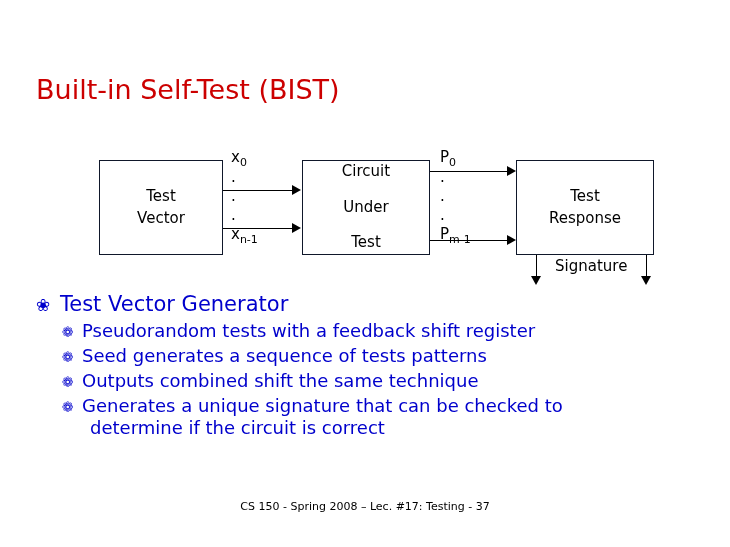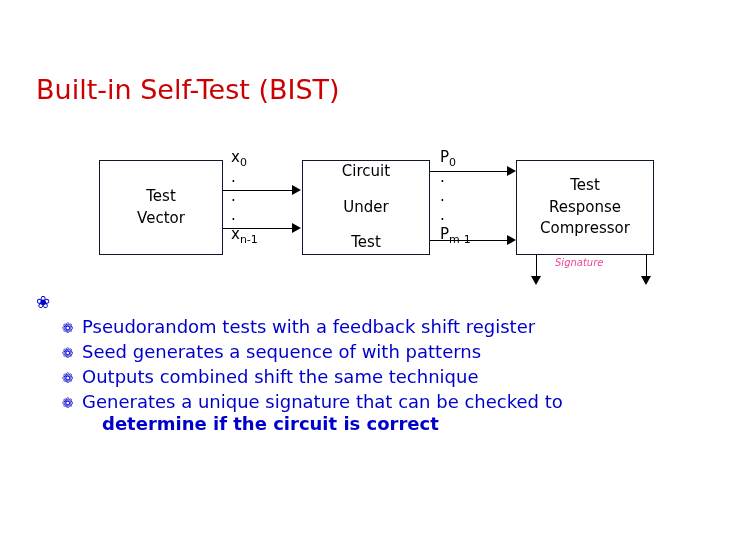--- a/index.html
+++ b/index.html
@@ -115,24 +115,23 @@
   .vline {
     position: absolute;
     background: #000000;
     width: 1px;
   }
 
   .signature-label {
     position: absolute;
     left: 555px;
     top: 117px;
-    font-size: 10px;
-    color: #ec4899;
+    font-size: 15px;
+    color: #000000;
     white-space: nowrap;
-    font-style: italic;
   }
 
   
   .bullets {
     position: absolute;
     left: 36px;
     top: 292px;
     width: 660px;
   }
   .b1 {
@@ -157,21 +156,21 @@
     margin-left: 26px;
     margin-bottom: 3px;
   }
   .b2 .marker {
     width: 20px;
     flex: 0 0 20px;
     font-size: 14px;
     color: #0000cc;
   }
   .b2 .txt { line-height: 1.22; }
-  .cont-indent { margin-left: 20px; display: block; font-weight: bold; }
+  .cont-indent { margin-left: 8px; display: block; }
 
   .footer {
     position: absolute;
     left: 0;
     top: 500px;
     width: 730px;
     text-align: center;
     font-size: 11px;
     color: #000000;
   }
@@ -218,56 +217,57 @@
     </div>
 
     <div class="arrow-line" style="left:430px; top:31px; width:78px;"></div>
     <div class="arrow-head" style="left:507px; top:26px;"></div>
     <div class="arrow-line" style="left:430px; top:100px; width:78px;"></div>
     <div class="arrow-head" style="left:507px; top:95px;"></div>
 
     <div class="box box-trc">
       <span>Test</span>
       <span>Response</span>
-      <span>Compressor</span>
     </div>
 
     <div class="vline" style="left:536px; top:115px; height:28px;"></div>
     <div class="arrow-head-down" style="left:531px; top:136px;"></div>
     <div class="vline" style="left:646px; top:115px; height:28px;"></div>
     <div class="arrow-head-down" style="left:641px; top:136px;"></div>
 
     <div class="signature-label">Signature</div>
   </div>
 
   <div class="bullets">
 
     <div class="b1">
       <span class="marker">❀</span>
+      <span class="txt">Test Vector Generator</span>
     </div>
 
     <div class="b2">
       <span class="marker">❁</span>
       <span class="txt">Pseudorandom tests with a feedback shift register</span>
     </div>
 
     <div class="b2">
       <span class="marker">❁</span>
-      <span class="txt">Seed generates a sequence of with patterns</span>
+      <span class="txt">Seed generates a sequence of tests patterns</span>
     </div>
 
     <div class="b2">
       <span class="marker">❁</span>
       <span class="txt">Outputs combined shift the same technique</span>
     </div>
 
     <div class="b2">
       <span class="marker">❁</span>
       <span class="txt">
         <span>Generates a unique signature that can be checked to</span>
         <span class="cont-indent">determine if the circuit is correct</span>
       </span>
     </div>
 
   </div>
 
+  <div class="footer">CS 150 - Spring  2008 – Lec. #17: Testing - 37</div>
 
 </div>
 
 </body></html>

